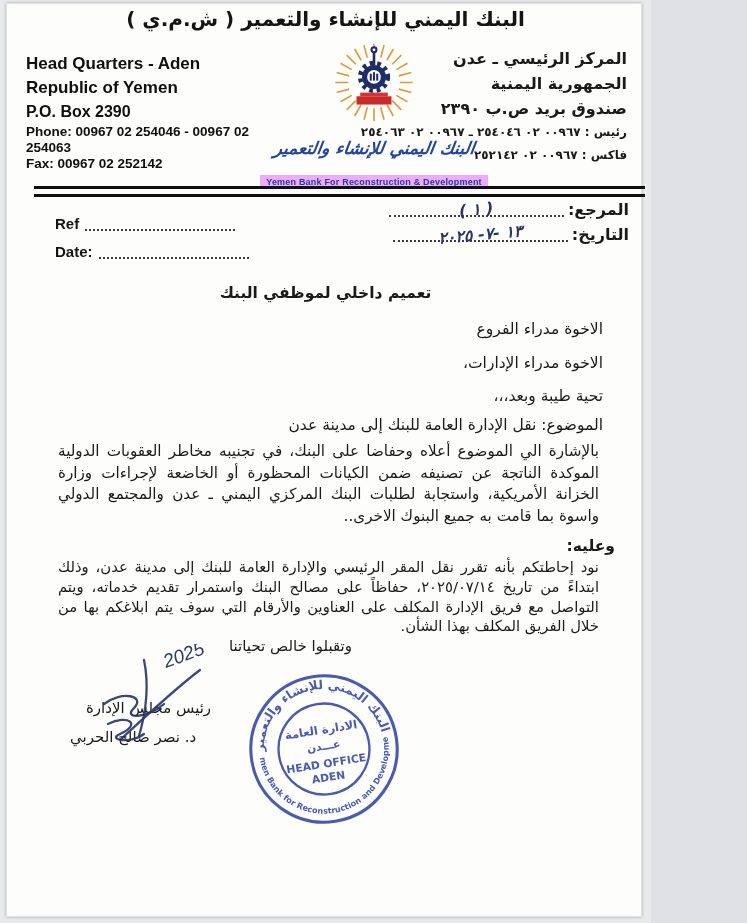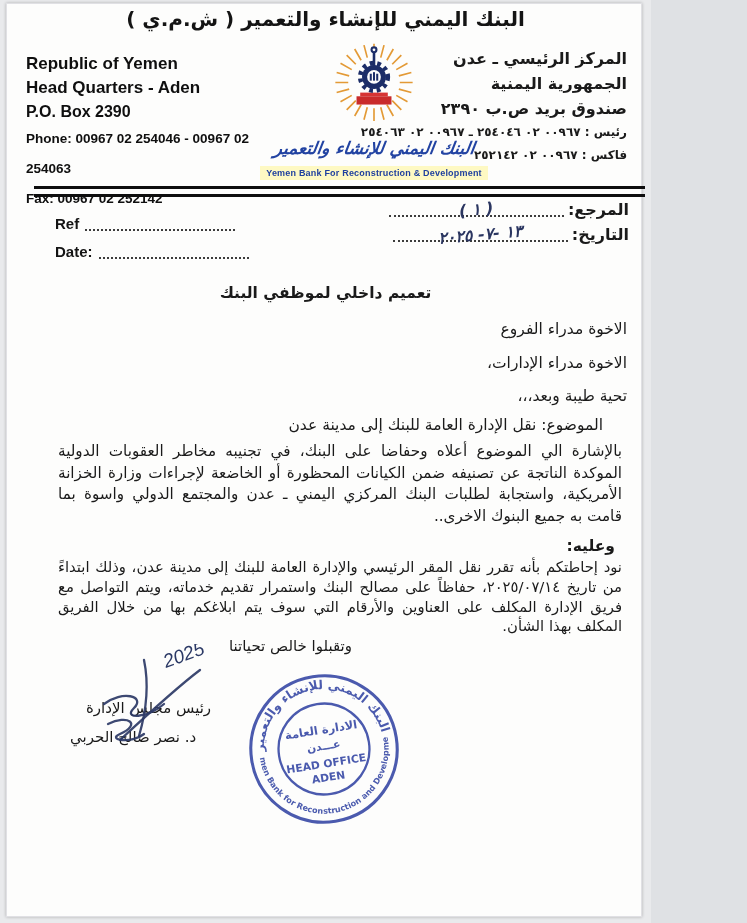--- a/index.html
+++ b/index.html
@@ -10,27 +10,27 @@
           box-shadow: inset 0 0 0 1px #e0e0e4, 0 0 3px rgba(0,0,0,.25); }
   .ar { direction:rtl; font-family:"DejaVu Sans", sans-serif; color:#1a1a1a; }
   .abs { position:absolute; }
 
   
   .title { left:0; right:0; top:7px; text-align:center; font-family:"DejaVu Sans",sans-serif;
            direction:rtl; font-size:20px; font-weight:bold; color:#141414; letter-spacing:.5px; }
   .hdr-left { left:26px; top:52px; width:270px; color:#0f0f0f; }
   .hdr-left .hl { font-size:17px; font-weight:bold; line-height:24px; }
   .hdr-left .hl3 { font-size:16px; }
-  .hdr-left .hsm { font-size:13.5px; font-weight:bold; line-height:30px; }
+  .hdr-left .hsm { font-size:13.5px; font-weight:bold; line-height:16px; }
   .hdr-logo { left:283px; top:40px; width:182px; display:flex; flex-direction:column; align-items:center; }
   .emblem { display:block; }
   .callig { white-space:nowrap; font-family:"DejaVu Sans",sans-serif; direction:rtl;
             font-size:17px; font-weight:bold; font-style:italic; color:#2243a2;
             transform:skewX(-8deg); margin-top:2px; }
-  .strip { margin-top:8px; background:#fef9c3; color:#1e3f9e; font-size:9px; font-weight:bold;
+  .strip { margin-top:17px; background:#f0abfc; color:#1e3f9e; font-size:9px; font-weight:bold;
            white-space:nowrap; padding:2px 6px; letter-spacing:.2px; }
   .hdr-right { right:24px; top:46px; width:250px; text-align:right; }
   .hdr-right .hr { font-size:16px; font-weight:bold; line-height:25px; }
   .hdr-right .hr-sm { font-size:12px; font-weight:bold; line-height:23px; white-space:nowrap; }
   .num { direction:ltr; unicode-bidi:isolate; }
 
   .divider { left:34px; right:6px; top:186px; height:11px;
              border-top:3.5px solid #0e0e0e; border-bottom:3.5px solid #0e0e0e; }
 
   
@@ -40,24 +40,24 @@
   .ref-en .dots { width:150px; margin-left:6px; }
   .ref-ar { right:22px; top:200px; text-align:right; }
   .ref-ar .row { margin-bottom:6px; white-space:nowrap; }
   .ref-ar .lbl { font-weight:bold; font-size:16px; }
   .ref-ar .dots { width:175px; margin-right:4px; text-align:center; }
   .hand { position:relative; top:-2px; display:inline-block; color:#2a3560; font-size:16px;
           font-weight:bold; transform:rotate(-5deg); font-style:italic; letter-spacing:1px; }
 
   
   .heading { left:0; right:0; top:284px; text-align:center; font-weight:bold; font-size:15.5px; }
-  .sal { right:24px; font-size:15.5px; }
+  .sal { right:48px; font-size:15.5px; }
   .s1 { top:320px; } .s2 { top:354px; } .s3 { top:387px; }
   .subject { right:48px; top:416px; font-weight:normal; font-size:15.5px; }
-  .para { left:58px; right:29px; text-align:justify; font-size:15.2px; }
+  .para { left:58px; right:52px; text-align:justify; font-size:15.2px; }
   .p1 { top:441px; line-height:21.5px; }
   .therefore { right:36px; top:537px; font-weight:bold; font-size:15.5px; }
   .p2 { top:557px; line-height:19.8px; font-size:14.8px; }
   .closing { left:0; right:0; top:637px; text-align:center; font-size:15px; transform:translateX(-35px); }
 
   
   .sig-title { left:86px; top:699px; font-size:15px; white-space:nowrap; }
   .sig-name  { left:70px; top:728px; font-size:15px; white-space:nowrap; }
   .sig-svg { left:48px; top:644px; }
   .ink-path { stroke:#2c3a66; stroke-width:2.3; fill:none; stroke-linecap:round; opacity:.92; }
@@ -66,22 +66,22 @@
 </style>
 </head>
 <body>
 
 <div class="scan">
   <div class="page"></div>
 
   <div class="abs title">البنك اليمني للإنشاء والتعمير ( ش.م.ي )</div>
 
   <div class="abs hdr-left">
+    <div class="hl">Head Quarters - Aden</div>
     <div class="hl">Republic of Yemen</div>
-    <div class="hl">Head Quarters - Aden</div>
     <div class="hl hl3">P.O. Box 2390</div>
     <div class="hsm">Phone: 00967 02 254046 - 00967 02 254063</div>
     <div class="hsm">Fax: 00967 02 252142</div>
   </div>
 
   <div class="abs hdr-logo">
     <svg class="emblem" viewBox="0 0 100 104" width="92" height="96">
       <path stroke="#e39a36" stroke-width="1.8" d="M78,46L92,46M77,53.2L90.6,56.9M74.2,60L86.4,67M69.8,65.8L79.7,75.7M64,70.2L71,82.4M57.3,73L60.9,86.6M50,74L50,88M42.7,73L39.1,86.6M36,70.2L29,82.4M30.2,65.8L20.3,75.7M25.8,60L13.6,67M23,53.2L9.4,56.9M22,46L8,46M23,38.8L9.4,35.1M25.8,32L13.6,25M30.2,26.2L20.3,16.3M36,21.8L29,9.6M42.7,19L39.1,5.4M50,18L50,4M57.3,19L60.9,5.4M64,21.8L71,9.6M69.8,26.2L79.7,16.3M74.2,32L86.4,25M77,38.8L90.6,35.1"></path>
       <rect x="35" y="57" width="30" height="4" fill="#d63434"></rect>
       <rect x="31" y="61" width="38" height="9" fill="#c92b2b"></rect>

